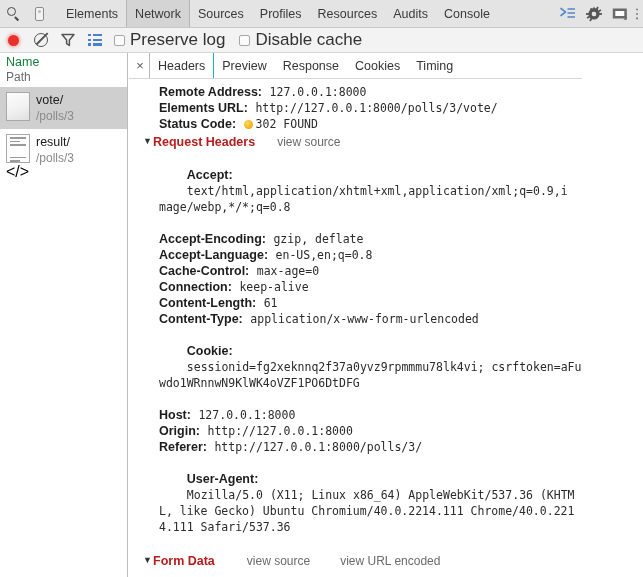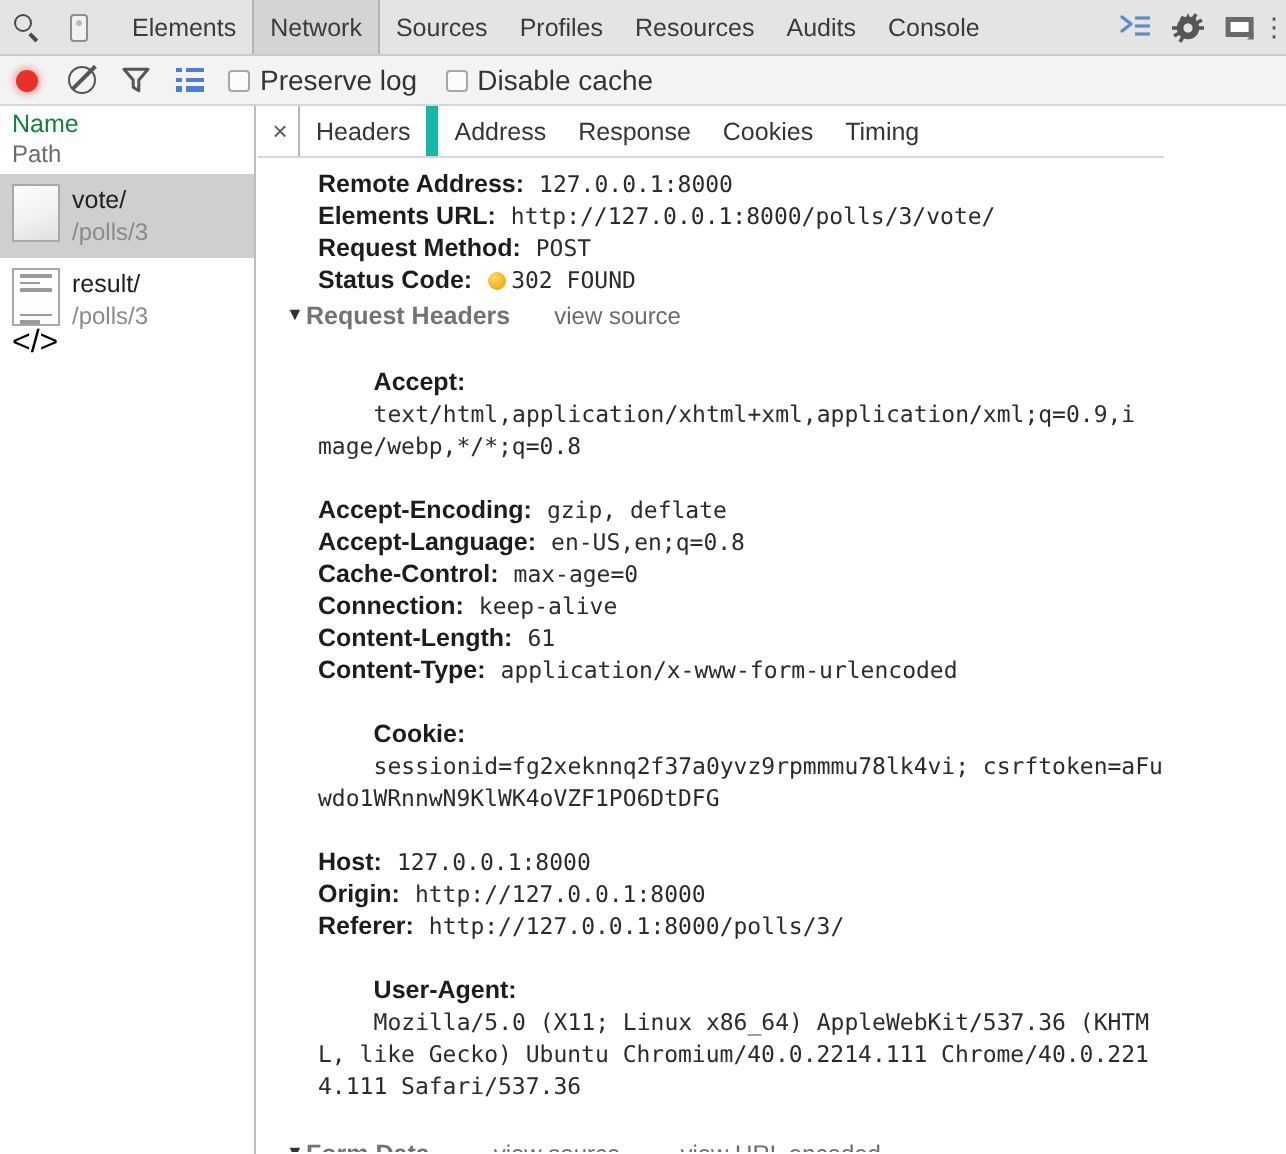--- a/index.html
+++ b/index.html
@@ -80,21 +80,21 @@
   }
   .ic-bullets { width:14px; height:12px; position:relative; }
   .ic-bullets i {
     position:absolute; left:0; height:2.4px; width:3px; background:#4a7fd1; border-radius:0;
   }
   .ic-bullets b {
     position:absolute; left:5px; height:2.4px; width:9px; background:#4a7fd1;
   }
   .chk-group {
     display:flex; align-items:center; gap:5px;
-    margin-left: 6px; font-size:14px; color:#333; cursor:pointer;
+    margin-left: 6px; font-size:17px; color:#333; cursor:pointer;
     padding-right: 8px;
   }
   .chk-box {
     width:11px; height:11px; border:1px solid #a6a6a6; background:#fbfbfb; border-radius:2px;
   }
 
   
   .sidebar {
     position:absolute; top:53px; left:0; width:128px; bottom:0;
     background:#ffffff;
@@ -139,21 +139,21 @@
   .close-x {
     width:18px; height:26px; display:flex; align-items:center; justify-content:center;
     color:#5a5a5a; font-size:13px; cursor:pointer;
   }
   .dtab {
     height:25px; display:flex; align-items:center;
     padding:0 8px; font-size:12.5px; color:#353535; cursor:pointer;
     white-space:nowrap;
   }
   .dtab.selected {
-    border-left:1px solid #b8b8b8; border-right:6px solid #14b8a6;
+    border-left:1px solid #b8b8b8; border-right:1px solid #14b8a6;
     background:#fff;
     text-align:center;
   }
 
   .headers-body {
     padding: 5px 0 0 0; overflow:hidden; height: calc(100% - 27px);
   }
   .hline {
     font-size:12.5px; line-height:16px; color:#1f1f1f;
     padding-left:30px; white-space:pre-wrap; word-break:break-all;
@@ -165,21 +165,21 @@
   }
   .hline.nowrap { white-space:nowrap; overflow:hidden; }
   .section-row {
     display:flex; align-items:center; gap:0px;
     padding-left:14px; font-size:12.5px; line-height:18px; margin-top:1px;
   }
   .tri {
     width:10px; display:inline-block; color:#333; font-size:9px;
     transform: translateY(-1px); cursor:pointer;
   }
-  .section-title { font-weight:bold; color:#737373; font-size:12.5px; }
+  .section-title { font-weight:bold; color:#b91c1c; font-size:12.5px; }
   .view-link {
     color:#6b6b6b; font-size:12px; cursor:pointer;
   }
   .status-dot {
     display:inline-block; width:9px; height:9px; border-radius:50%;
     background: radial-gradient(circle at 35% 32%, #ffd75e 0%, #f2b01e 65%, #d6950f 100%);
     vertical-align:-1px; margin-right:3px;
   }
 </style>
 </head>
@@ -307,39 +307,35 @@
         <div class="req-path">/polls/3</div>
       </div>
     </div>
   </div>
 
   <div class="detail">
 
     <div class="detail-tabs">
       <div class="close-x">×</div>
       <div class="dtab selected">Headers</div>
-      <div class="dtab">Address</div>
+      <div class="dtab">Preview</div>
       <div class="dtab">Response</div>
       <div class="dtab">Cookies</div>
       <div class="dtab">Timing</div>
     </div>
 
     <div class="headers-body">
 
       <div class="hline nowrap">
         <span class="k" style="margin-right: 4px;">Remote Address:</span>
         <span class="v">127.0.0.1:8000</span>
       </div>
       <div class="hline nowrap">
         <span class="k" style="margin-right: 4px;">Elements URL:</span>
         <span class="v">http://127.0.0.1:8000/polls/3/vote/</span>
-      </div>
-      <div class="hline nowrap">
-        <span class="k" style="margin-right: 4px;">Request Method:</span>
-        <span class="v">POST</span>
       </div>
       <div class="hline nowrap">
         <span class="k" style="margin-right: 4px;">Status Code:</span>
         <span class="status-dot"></span><span class="v">302</span><span class="v" style="white-space:pre"> </span><span class="v">FOUND</span>
       </div>
 
       <div class="section-row">
         <span class="tri">▼</span>
         <span class="section-title">Request Headers</span>
         <span class="view-link" style="margin-left:22px;">view source</span>

